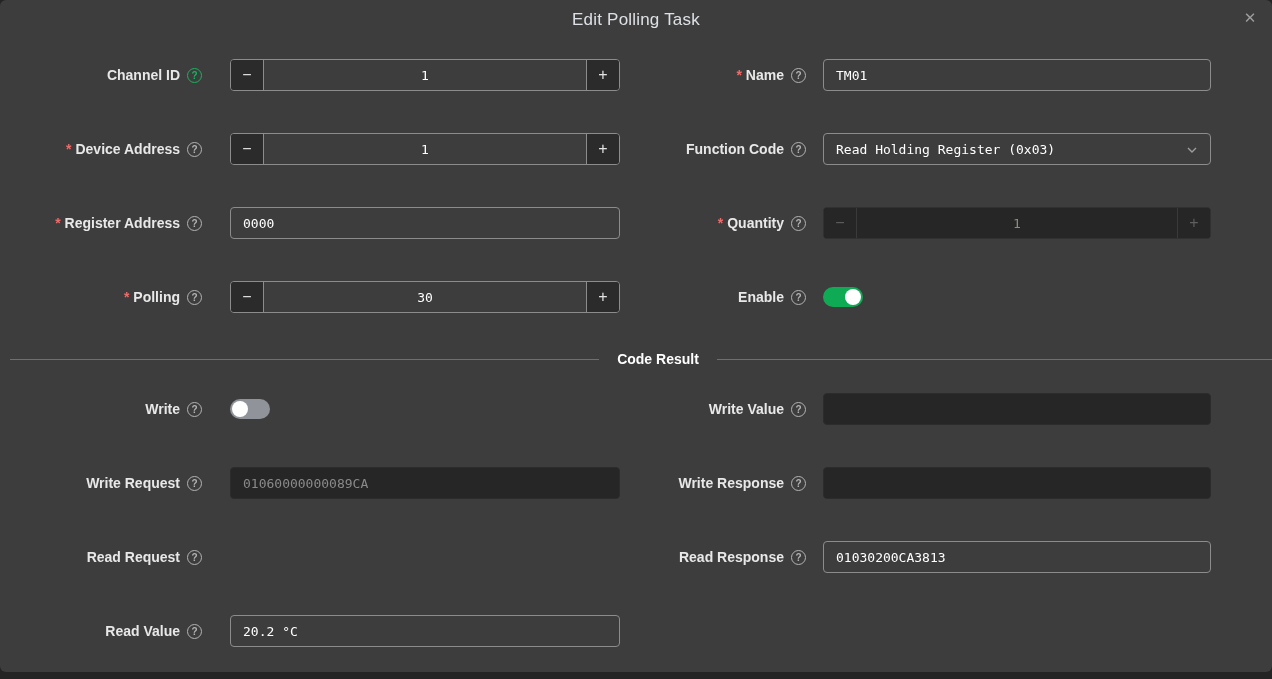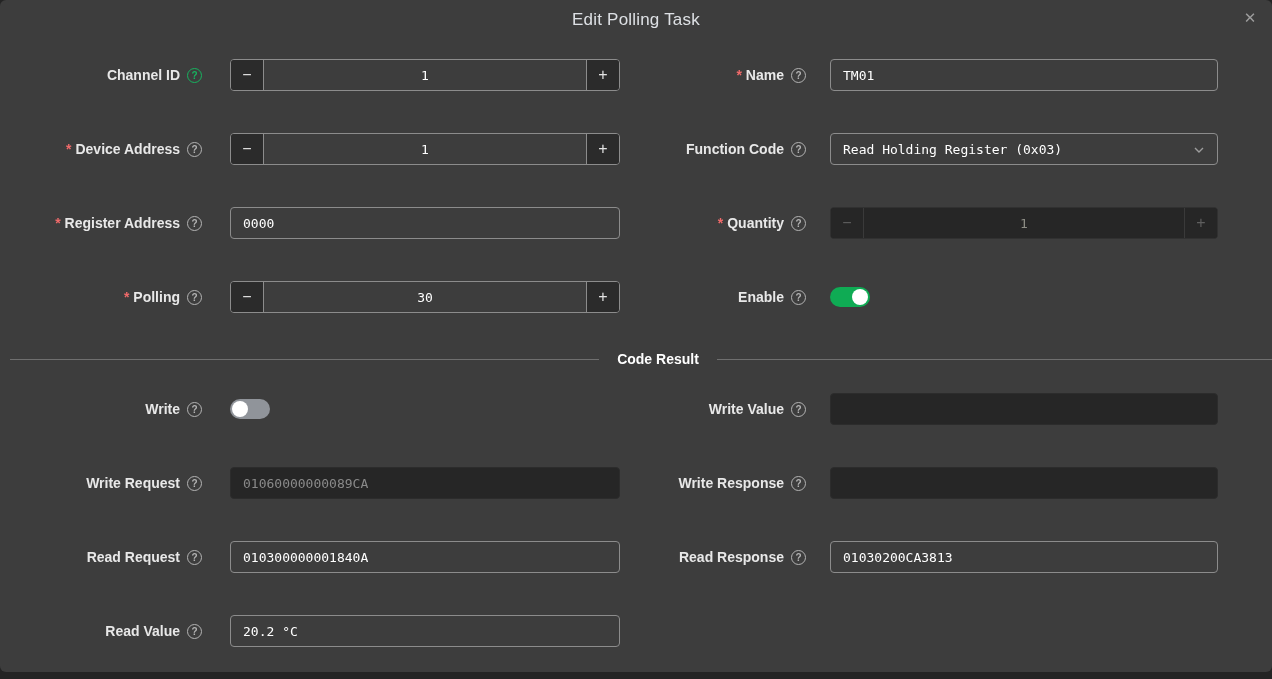--- a/index.html
+++ b/index.html
@@ -50,21 +50,21 @@
   .help {
     width: 15px; height: 15px; flex: none;
     border: 1px solid #b3b3b3; border-radius: 50%;
     color: #b3b3b3; font-size: 10px; font-weight: 700;
     display: flex; align-items: center; justify-content: center;
     cursor: pointer;
   }
   .help.green { border-color: #17b35f; color: #17b35f; }
   .ctl { margin-left: 28px; }
   .f-left  .ctl { width: 390px; }
-  .f-right .ctl { margin-left: 24px; width: 388px; }
+  .f-right .ctl { margin-left: 17px; width: 388px; }
 
   .input {
     height: 32px;
     background: transparent;
     border: 1px solid #8c8c8c;
     border-radius: 4px;
     color: #ffffff;
     font-family: "DejaVu Sans Mono", monospace;
     font-size: 13px;
     padding: 0 12px;
@@ -321,21 +321,20 @@
         <input class="input disabled ctl" value="" style="">
       </div>
     </div>
 
     <div class="form-row">
       <div class="field f-left">
         <div class="lbl">
           <span class="lbl-text">Read Request</span>
           <span class="help">?</span>
         </div>
-        <input class="input ctl" value="010300000001840A" style="">
       </div>
       <div class="field f-right">
         <div class="lbl">
           <span class="lbl-text">Read Response</span>
           <span class="help">?</span>
         </div>
         <input class="input ctl" value="01030200CA3813" style="">
       </div>
     </div>
 

